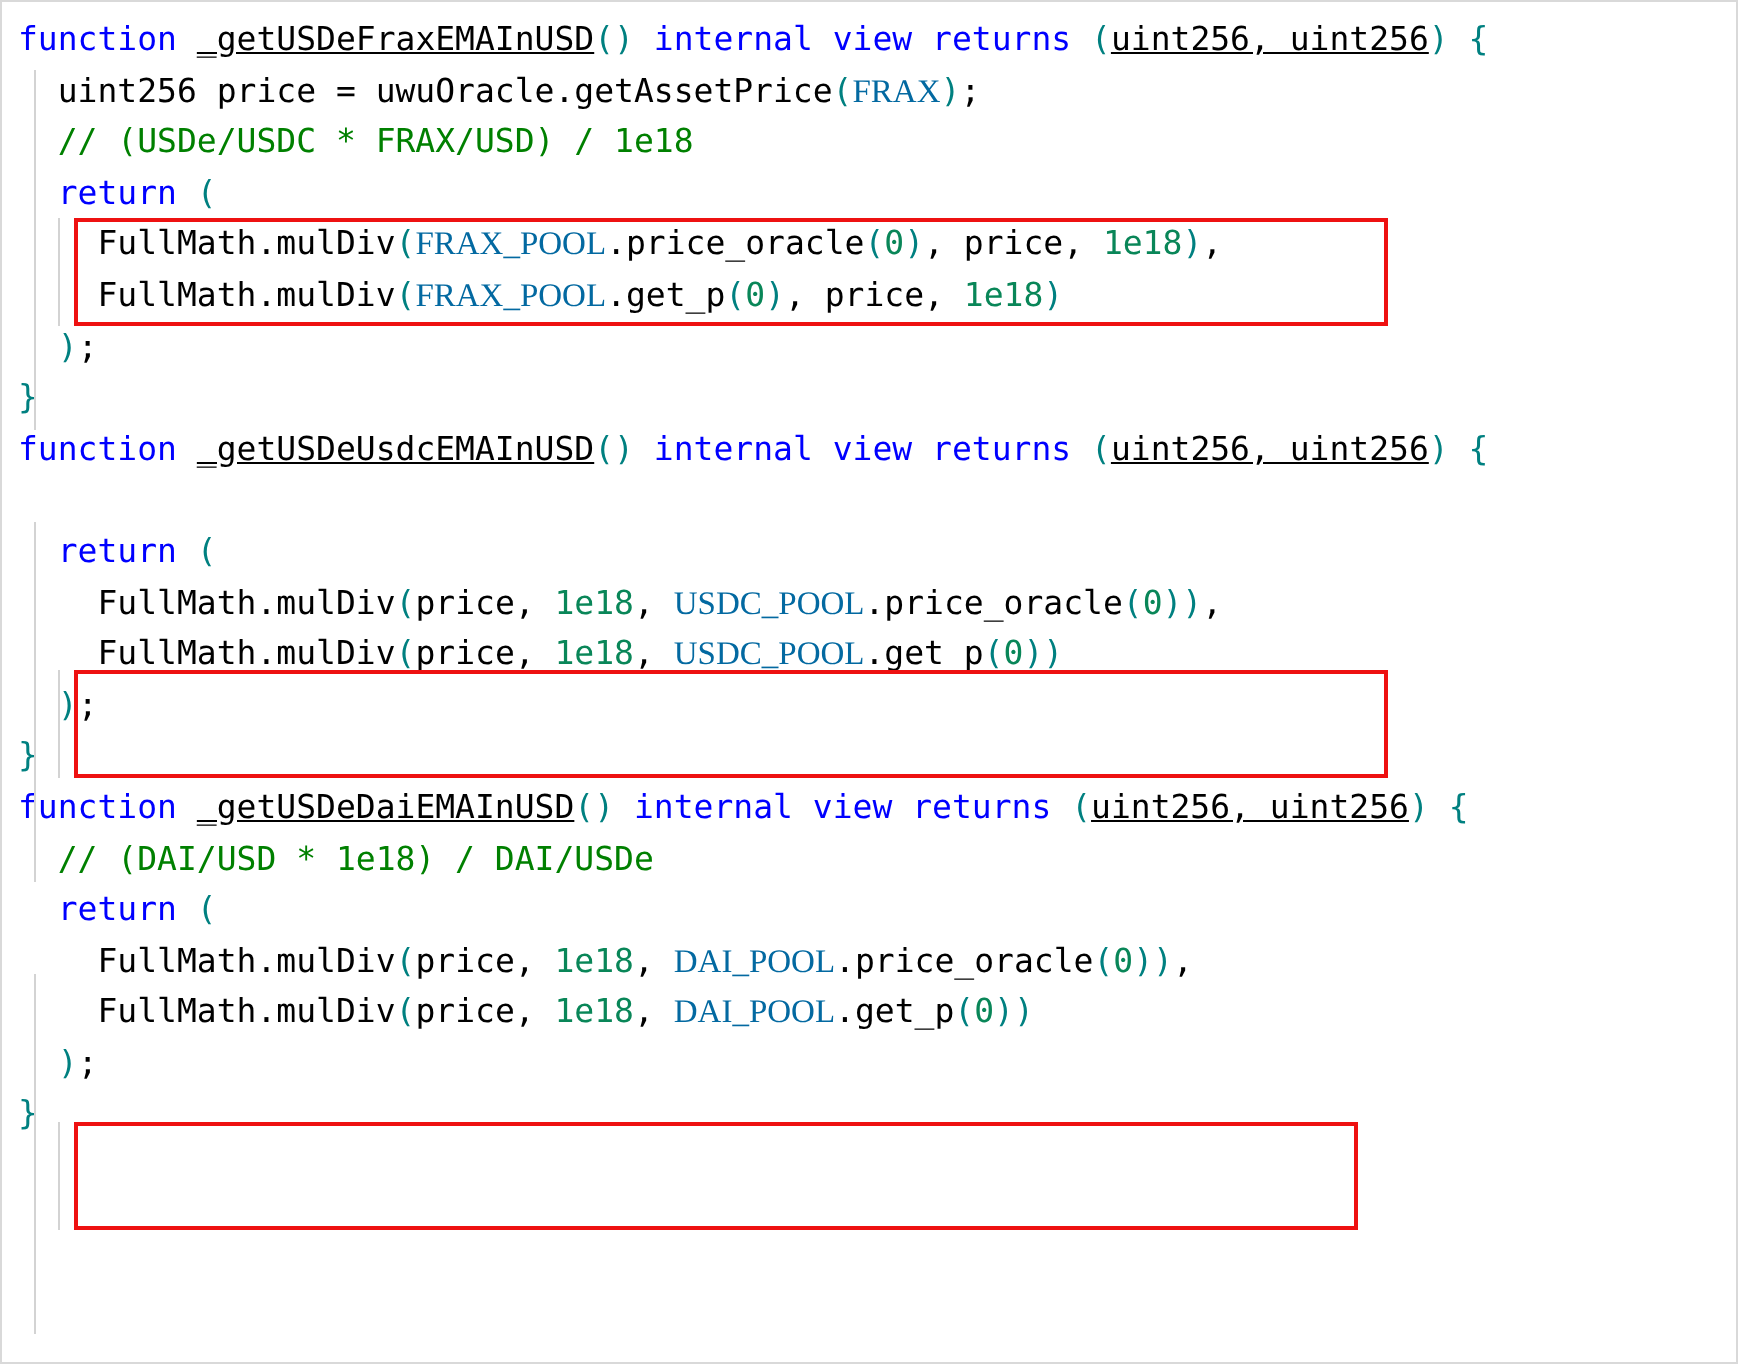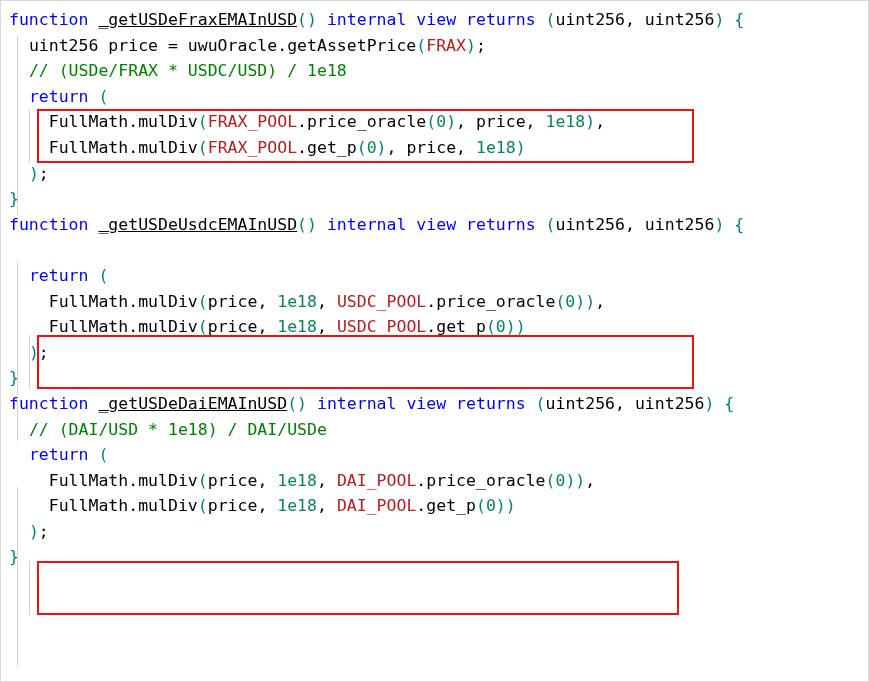--- a/index.html
+++ b/index.html
@@ -34,22 +34,22 @@
     padding-left: 8px;
     color: #000000;
   }
 
   
   .tk-kw      { color: #0000ff; }
   .tk-fnname  { color: #000000; text-decoration: underline; }
   .tk-punc    { color: #008080; }
   .tk-num     { color: #098658; }
   .tk-cmt     { color: #008000; }
-  .tk-type    { color: #000000; }
-  .tk-const   { color: #b91c1c; }
+  .tk-type    { color: #000000; text-decoration: underline; }
+  .tk-const   { color: #0369a1; font-family: Liberation Serif, serif; }
   .tk-plain   { color: #000000; }
 
   
   .guide {
     position: absolute;
     width: 1px;
     background: #d3d3d3;
   }
 
   
@@ -61,21 +61,21 @@
     pointer-events: none;
   }
 </style>
 </head>
 <body>
 
 <div id="code-viewer">
   <div id="code-body">
       <div class="code-line"><span></span><span class="tk-kw">function</span><span class="tk-plain"> </span><span class="tk-fnname">_getUSDeFraxEMAInUSD</span><span class="tk-punc">()</span><span class="tk-plain"> </span><span class="tk-kw">internal</span><span class="tk-plain"> </span><span class="tk-kw">view</span><span class="tk-plain"> </span><span class="tk-kw">returns</span><span class="tk-plain"> </span><span class="tk-punc">(</span><span class="tk-type">uint256, uint256</span><span class="tk-punc">)</span><span class="tk-plain"> </span><span class="tk-punc">{</span></div>
       <div class="code-line"><span>  </span><span class="tk-plain">uint256 price = uwuOracle.getAssetPrice</span><span class="tk-punc">(</span><span class="tk-const">FRAX</span><span class="tk-punc">)</span><span class="tk-plain">;</span></div>
-      <div class="code-line"><span>  </span><span class="tk-cmt">// (USDe/FRAX * USDC/USD) / 1e18</span></div>
+      <div class="code-line"><span>  </span><span class="tk-cmt">// (USDe/USDC * FRAX/USD) / 1e18</span></div>
       <div class="code-line"><span>  </span><span class="tk-kw">return</span><span class="tk-plain"> </span><span class="tk-punc">(</span></div>
       <div class="code-line"><span>    </span><span class="tk-plain">FullMath.mulDiv</span><span class="tk-punc">(</span><span class="tk-const">FRAX_POOL</span><span class="tk-plain">.price_oracle</span><span class="tk-punc">(</span><span class="tk-num">0</span><span class="tk-punc">)</span><span class="tk-plain">, </span><span class="tk-plain">price</span><span class="tk-plain">, </span><span class="tk-num">1e18</span><span class="tk-punc">)</span><span class="tk-plain">,</span></div>
       <div class="code-line"><span>    </span><span class="tk-plain">FullMath.mulDiv</span><span class="tk-punc">(</span><span class="tk-const">FRAX_POOL</span><span class="tk-plain">.get_p</span><span class="tk-punc">(</span><span class="tk-num">0</span><span class="tk-punc">)</span><span class="tk-plain">, </span><span class="tk-plain">price</span><span class="tk-plain">, </span><span class="tk-num">1e18</span><span class="tk-punc">)</span></div>
       <div class="code-line"><span>  </span><span class="tk-punc">)</span><span class="tk-plain">;</span></div>
       <div class="code-line"><span></span><span class="tk-punc">}</span></div>
       <div class="code-line"><span></span><span class="tk-kw">function</span><span class="tk-plain"> </span><span class="tk-fnname">_getUSDeUsdcEMAInUSD</span><span class="tk-punc">()</span><span class="tk-plain"> </span><span class="tk-kw">internal</span><span class="tk-plain"> </span><span class="tk-kw">view</span><span class="tk-plain"> </span><span class="tk-kw">returns</span><span class="tk-plain"> </span><span class="tk-punc">(</span><span class="tk-type">uint256, uint256</span><span class="tk-punc">)</span><span class="tk-plain"> </span><span class="tk-punc">{</span></div>
       <div class="code-line"><span>  </span></div>
       <div class="code-line"><span>  </span><span class="tk-kw">return</span><span class="tk-plain"> </span><span class="tk-punc">(</span></div>
       <div class="code-line"><span>    </span><span class="tk-plain">FullMath.mulDiv</span><span class="tk-punc">(</span><span class="tk-plain">price</span><span class="tk-plain">, </span><span class="tk-num">1e18</span><span class="tk-plain">, </span><span class="tk-const">USDC_POOL</span><span class="tk-plain">.price_oracle</span><span class="tk-punc">(</span><span class="tk-num">0</span><span class="tk-punc">))</span><span class="tk-plain">,</span></div>
       <div class="code-line"><span>    </span><span class="tk-plain">FullMath.mulDiv</span><span class="tk-punc">(</span><span class="tk-plain">price</span><span class="tk-plain">, </span><span class="tk-num">1e18</span><span class="tk-plain">, </span><span class="tk-const">USDC_POOL</span><span class="tk-plain">.get_p</span><span class="tk-punc">(</span><span class="tk-num">0</span><span class="tk-punc">))</span></div>

